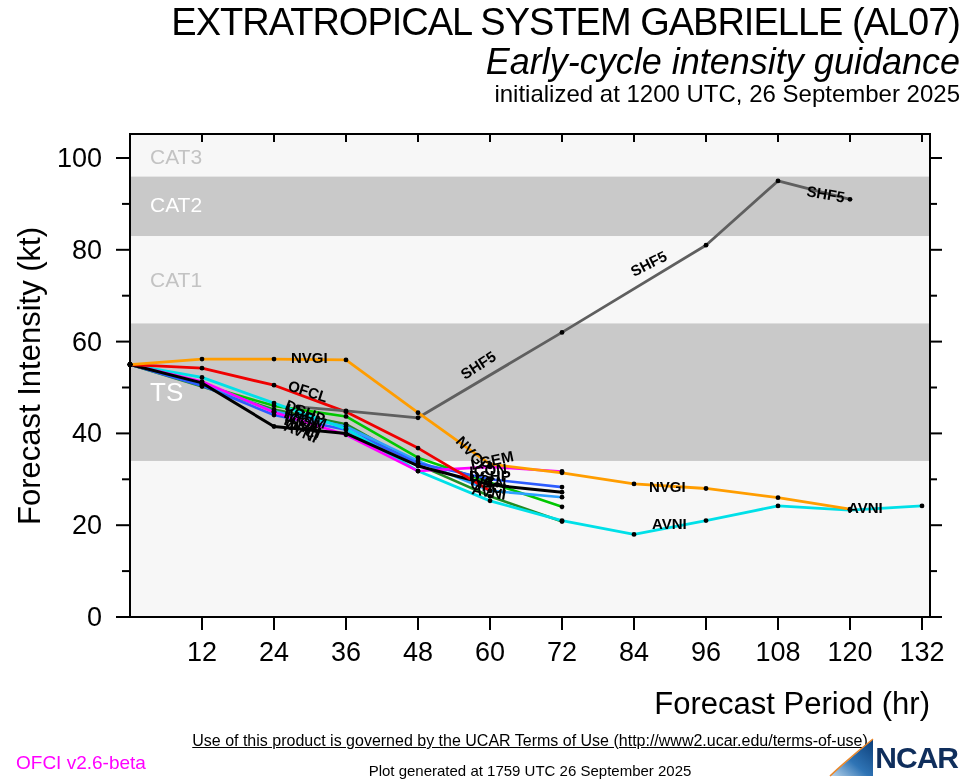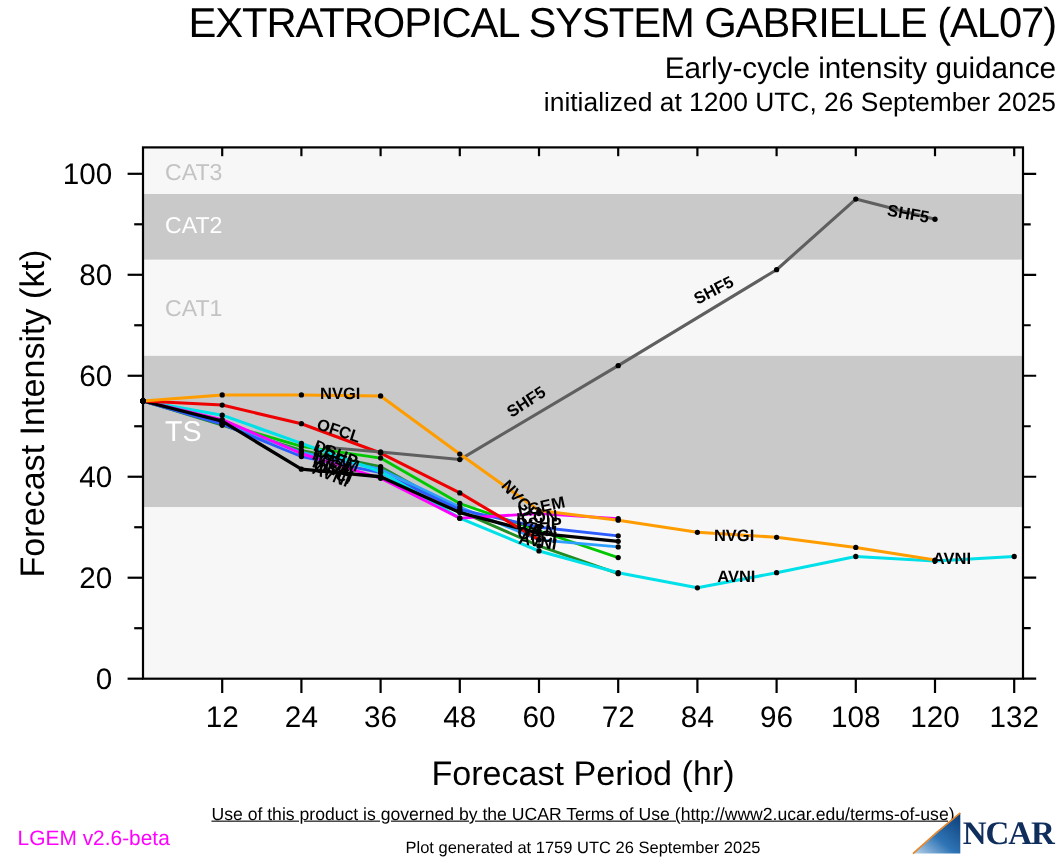--- a/index.html
+++ b/index.html
@@ -1,29 +1,29 @@
 <!DOCTYPE html>
 <html><head>
 <meta charset="utf-8">
 <style>
   html,body{margin:0;padding:0;background:#ffffff;}
   .page{position:relative;width:962px;height:780px;background:#fff;overflow:hidden;
         font-family:"Liberation Sans",sans-serif;color:#000;}
   .titles{position:absolute;left:80px;top:0;width:880px;text-align:right;}
   .t1{font-size:38px;line-height:44px;letter-spacing:-1px;white-space:nowrap;}
-  .t2{font-size:27px;line-height:32px;margin-top:2px;}
+  .t2{font-size:36px;line-height:32px;margin-top:2px;font-style:italic;}
   .t3{font-size:24px;line-height:26px;margin-top:3px;}
   #chart{position:absolute;left:0;top:0;}
   .ylab{position:absolute;left:30px;top:376px;transform:translate(-50%,-50%) rotate(-90deg);
         font-size:31px;white-space:nowrap;}
-  .xlab{position:absolute;left:130px;top:686px;width:800px;text-align:center;font-size:31px;}
+  .xlab{position:absolute;left:130px;top:686px;width:800px;text-align:right;font-size:31px;}
   .use-line{position:absolute;left:130px;top:732px;width:800px;text-align:center;font-size:16px;text-decoration:underline;}
   .tcgp{position:absolute;left:16px;top:752px;font-size:19px;color:#ff00ff;}
   .plotgen{position:absolute;left:130px;top:762px;width:800px;text-align:center;font-size:15px;}
-  .logo{position:absolute;right:4px;top:736px;display:flex;align-items:flex-end;font-family:Liberation Serif, serif;}
+  .logo{position:absolute;right:4px;top:736px;display:flex;align-items:flex-end;}
   .logo-text{font-size:30px;font-weight:bold;color:#0f2e5c;letter-spacing:-1px;line-height:40px;}
 </style>
 </head>
 <body>
 
 <div class="page">
   <div class="titles">
     <div class="t1">EXTRATROPICAL SYSTEM GABRIELLE (AL07)</div>
     <div class="t2">Early-cycle intensity guidance</div>
     <div class="t3">initialized at 1200 UTC, 26 September 2025</div>
@@ -210,21 +210,21 @@
       <text x="806" y="196" font-size="15" text-anchor="start" fill="#000" font-family="&quot;Liberation Sans&quot;,sans-serif" font-weight="700" transform="rotate(10 806 196)">SHF5</text>
       <text x="649" y="492" font-size="15" text-anchor="start" fill="#000" font-family="&quot;Liberation Sans&quot;,sans-serif" font-weight="700" transform="">NVGI</text>
       <text x="652" y="529" font-size="15" text-anchor="start" fill="#000" font-family="&quot;Liberation Sans&quot;,sans-serif" font-weight="700" transform="">AVNI</text>
       <text x="848" y="513" font-size="15" text-anchor="start" fill="#000" font-family="&quot;Liberation Sans&quot;,sans-serif" font-weight="700" transform="">AVNI</text>
     </svg>
 
   <div class="ylab">Forecast Intensity (kt)</div>
   <div class="xlab">Forecast Period (hr)</div>
 
   <div class="use-line">Use of this product is governed by the UCAR Terms of Use (http://www2.ucar.edu/terms-of-use)</div>
-  <div class="tcgp">LGEM v2.6-beta</div>
+  <div class="tcgp">OFCI v2.6-beta</div>
   <div class="plotgen">Plot generated at 1759 UTC  26 September 2025</div>
 
   <div class="logo">
     <span>
       <svg width="48" height="42" style="display:block">
         <defs>
           <linearGradient id="lg" x1="0" y1="1" x2="1" y2="0">
             <stop offset="0" stop-color="#bcd6ec"></stop>
             <stop offset="0.45" stop-color="#2f74b5"></stop>
             <stop offset="1" stop-color="#0b3d78"></stop>

